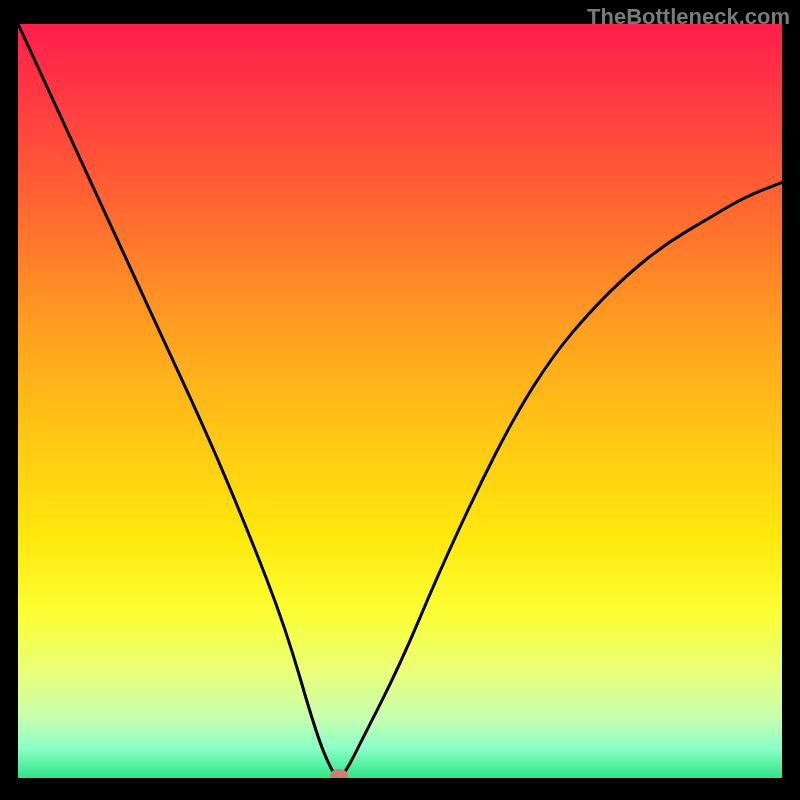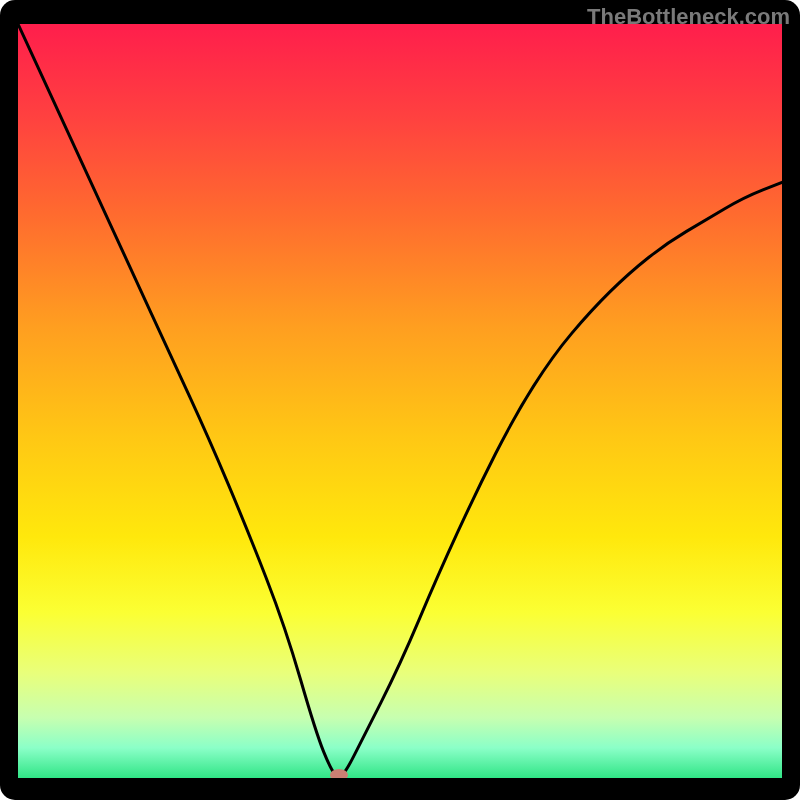--- a/index.html
+++ b/index.html
@@ -5,21 +5,20 @@
   body {
     margin: 0;
     padding: 0;
     background: #fff;
   }
   .chart-container {
     width: 800px;
     height: 800px;
     position: relative;
     background: #000;
-    border-radius: 15px;
   }
   .watermark {
     position: absolute;
     top: 4px;
     right: 10px;
     font-family: Arial, Helvetica, sans-serif;
     font-size: 22px;
     font-weight: bold;
     color: #7a7a7a;
     z-index: 10;

